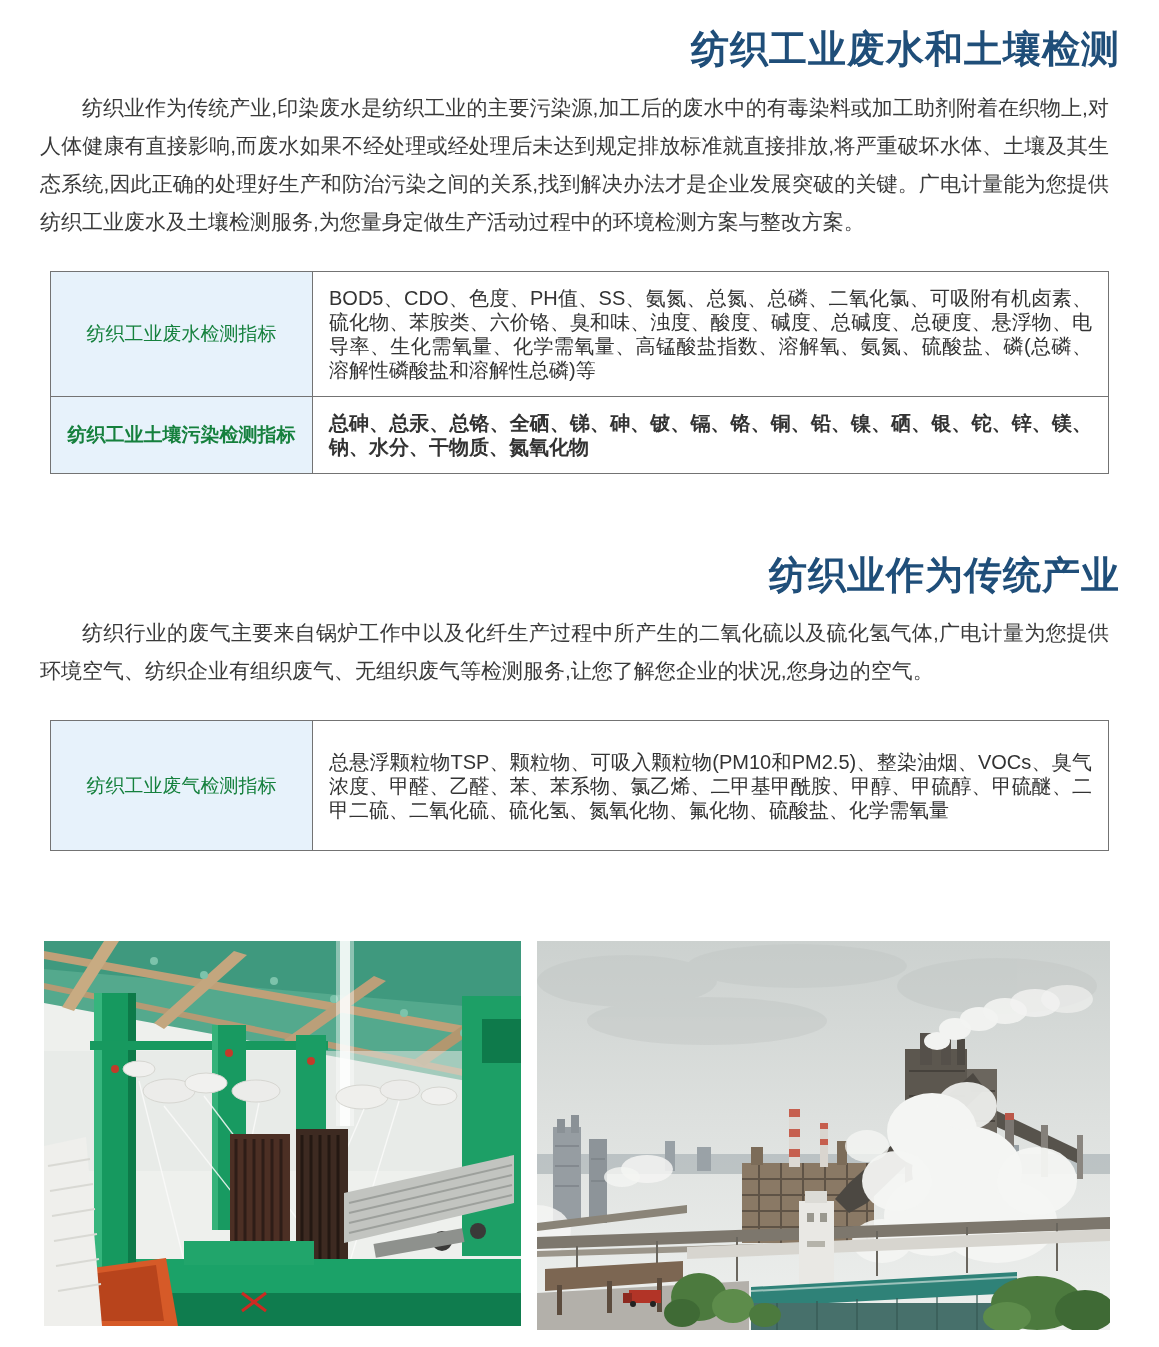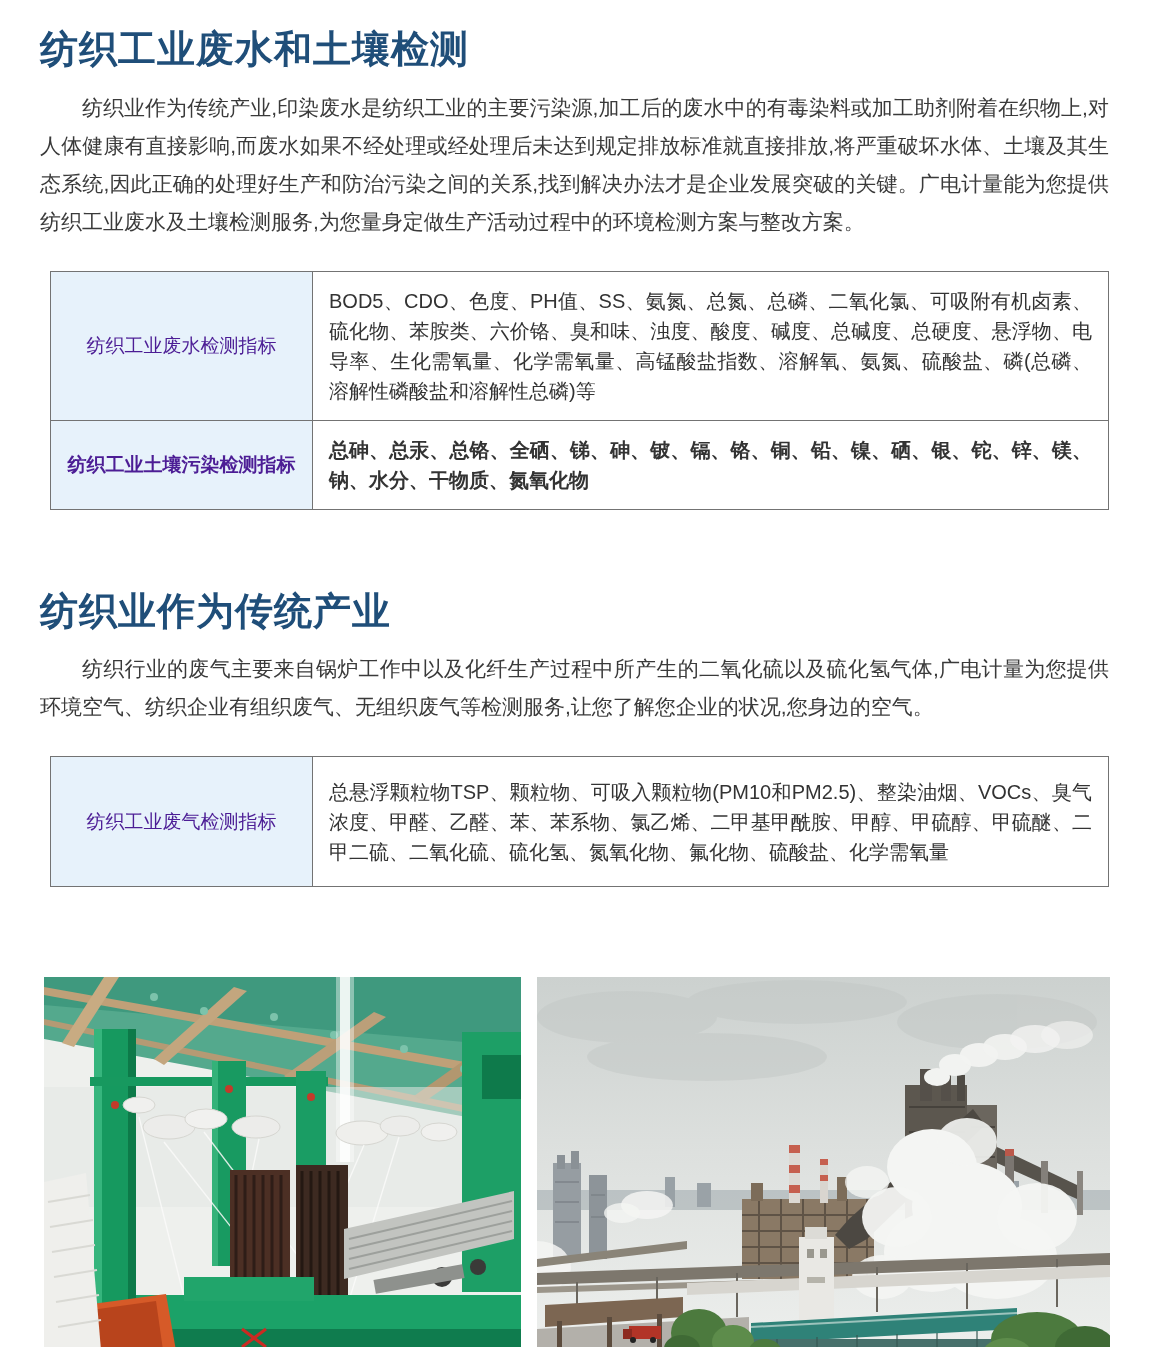--- a/index.html
+++ b/index.html
@@ -6,43 +6,43 @@
   body{
     width:1159px;height:1347px;
     font-family:"Liberation Sans","DejaVu Sans",sans-serif;
     color:#383838;
     overflow:hidden;
   }
   .page{width:1080px;margin:0 auto 0 40px;}
   h1.sec-title{
     margin:27px 0 0 0;
     font-size:38px;line-height:1.2;font-weight:bold;
-    color:#1f4e79;letter-spacing:1px;
+    color:#1f4e79;letter-spacing:1px;text-align:right;
   }
   h1.sec-title.second{margin-top:79px;}
   p.body-text{
     margin:16px 11px 0 0;
     font-size:21px;line-height:38px;
     text-align:justify;text-indent:2em;
     color:#3a3a3a;
   }
   table.spec-table{
     border-collapse:collapse;
     width:1059px;margin:30px 0 0 10px;
     table-layout:fixed;
   }
   table.spec-table td{border:1px solid #737373;vertical-align:middle;}
   td.label-cell{
     width:241px;background:#e7f2fb;
-    text-align:center;font-size:19px;color:#4c1d95;
+    text-align:center;font-size:19px;color:#15803d;
     padding:6px 10px;
   }
   td.value-cell{
     background:#ffffff;padding:14px 16px;
-    font-size:20px;line-height:30px;color:#333333;
+    font-size:20px;line-height:24px;color:#333333;
     text-align:justify;
   }
   tr.row-tall{height:119px;}
   tr.row-short{height:53px;font-weight:bold;}
   tr.row-gas{height:130px;}
   .photo-row{
     margin:90px 0 0 4px;
     display:flex;align-items:flex-start;gap:16px;
   }
   .photo{display:block;}

